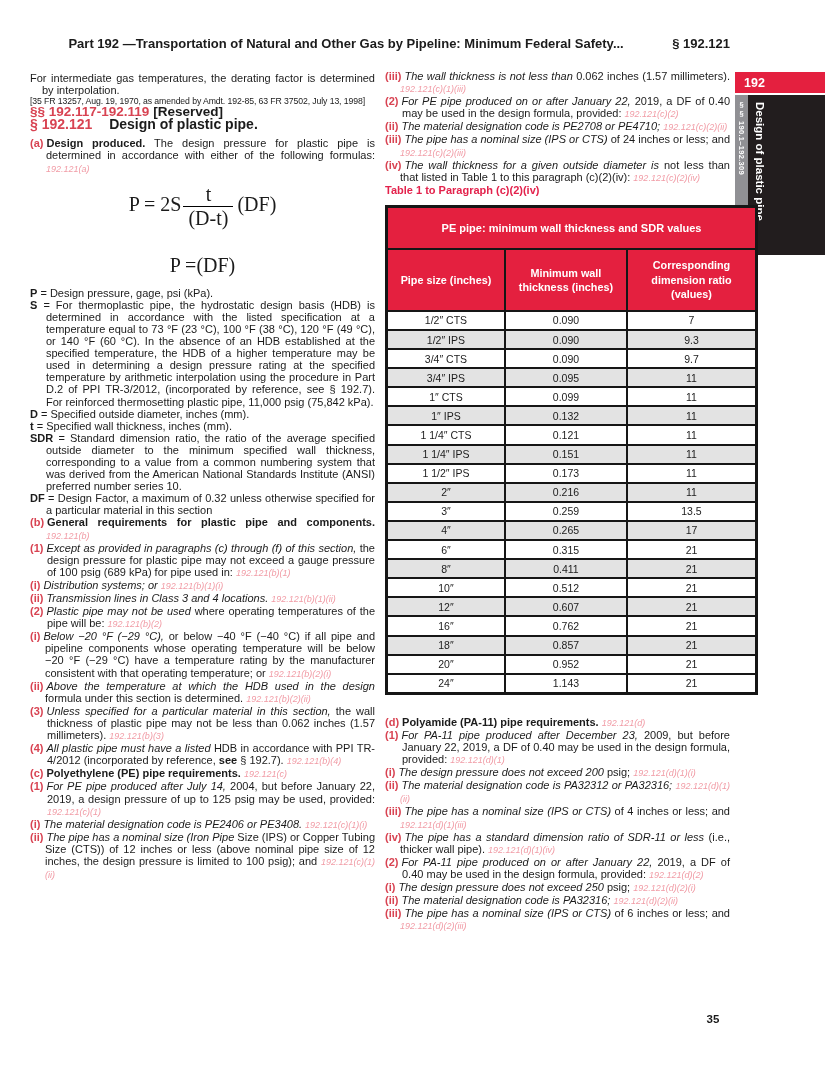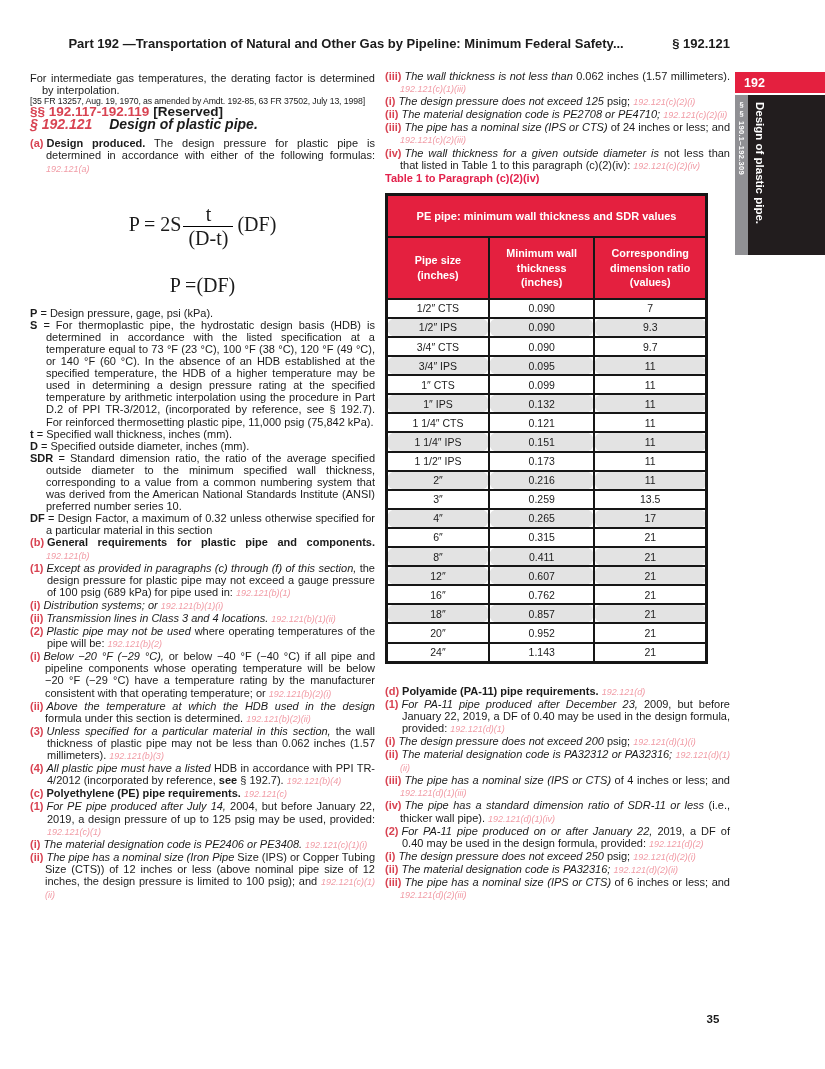--- a/index.html
+++ b/index.html
@@ -15,58 +15,58 @@
   
   .col{position:absolute;width:345px;font-size:11px;line-height:12.1px;text-align:justify;}
   .col-left{left:30px;top:72px;}
   .col-right{left:385px;top:70px;}
   .col p{margin:0;}
 
   .intro{padding-left:12px;text-indent:-12px;}
   .note{margin-top:8px;font-size:8.7px;line-height:10px;letter-spacing:-0.1px;text-align:left;}
 
   .h-reserved{margin-top:27px;font-size:13.5px;font-weight:bold;text-align:left;}
-  .h-section{margin-top:22px;font-size:14px;font-weight:bold;text-align:left;font-style:italic;}
+  .h-section{margin-top:22px;font-size:14px;font-weight:bold;text-align:left;}
   .red{color:#d84352;}
   .h-section .red{margin-right:13px;}
   .para-a{margin-top:7px;}
 
   
   .lv0{padding-left:16px;text-indent:-16px;}
   .lv1{margin-left:15px;padding-left:17px;text-indent:-17px;}
   .lv2{margin-left:33px;padding-left:15px;text-indent:-15px;}
 
   .rnum{color:#d84352;font-weight:bold;margin-right:3px;}
   .bld{font-weight:bold;}
   .ital{font-style:italic;}
   .cite{color:#f19ca6;font-style:italic;font-size:9px;}
 
   
   .formula{font-family:"Liberation Serif", serif;font-size:20px;text-align:center;
-           margin-top:28px;line-height:1.15;}
+           margin-top:8px;line-height:1.15;}
   .formula2{margin-top:24px;}
   .frac{display:inline-block;vertical-align:middle;text-align:center;margin:0 4px 0 2px;}
   .fnum{display:block;border-bottom:1.6px solid #000;padding:0 7px;}
   .fden{display:block;padding:0 5px;}
 
   
   .defs{margin-top:10px;}
   .def{margin-left:32px;padding-left:16px;text-indent:-16px;}
 
   
   .table-caption{margin-top:23px;font-size:11px;font-weight:bold;color:#e3224c;text-align:left;}
-  table.pipe-table{margin-top:9px;border-collapse:collapse;width:323px;border:3px solid #161616;
+  table.pipe-table{margin-top:9px;border-collapse:collapse;width:373px;border:3px solid #161616;
                    table-layout:fixed;}
   .pipe-table th,.pipe-table td{border:2px solid #161616;}
   .pipe-table .band th{background:#e4203f;color:#fff;font-size:11px;font-weight:bold;
                        text-align:center;padding:13px 26px;line-height:1.3;}
   .pipe-table .cols th{background:#e4203f;color:#fff;font-size:10.8px;font-weight:bold;
                        text-align:center;padding:8px 5px;line-height:1.35;}
   .pipe-table td{font-size:10.5px;text-align:center;padding:2.5px 4px;background:#fff;}
-  .pipe-table tr.alt td{background:#e3e3e3;border-radius:9px;}
+  .pipe-table tr.alt td{background:#e3e3e3;}
 
   .paras-bottom{margin-top:21px;}
 
   
   .sidebar{position:absolute;top:72px;right:0;width:100px;}
   .sidebar-red{height:21px;background:#e4203f;color:#fff;font-weight:bold;font-size:12.5px;
                display:flex;align-items:center;padding-left:9px;box-sizing:border-box;}
   .sidebar-black{margin-top:2px;height:160px;background:#221d1e;display:flex;}
   .sidebar-gray{width:13px;background:#909094;display:flex;justify-content:center;
                 padding-top:5px;box-sizing:border-box;}
@@ -121,22 +121,22 @@
       <span>P = 2S</span><span class="frac"><span class="fnum">t</span><span class="fden">(D-t)</span></span><span>(DF)</span>
     </div>
 
     <div class="formula formula2">
       <span>P =</span><span>(DF)</span>
     </div>
 
     <div class="defs">
         <p class="def"><span class="bld">P</span> <span>= Design pressure, gage, psi (kPa).</span></p>
         <p class="def"><span class="bld">S</span> <span>= For thermoplastic pipe, the hydrostatic design basis (HDB) is determined in accordance with the listed specification at a temperature equal to 73 °F (23 °C), 100 °F (38 °C), 120 °F (49 °C), or 140 °F (60 °C). In the absence of an HDB established at the specified temperature, the HDB of a higher temperature may be used in determining a design pressure rating at the specified temperature by arithmetic interpolation using the procedure in Part D.2 of PPI TR-3/2012, (incorporated by reference, see § 192.7). For reinforced thermosetting plastic pipe, 11,000 psig (75,842 kPa).</span></p>
+        <p class="def"><span class="bld">D</span> <span>= Specified outside diameter, inches (mm).</span></p>
         <p class="def"><span class="bld">t</span> <span>= Specified wall thickness, inches (mm).</span></p>
-        <p class="def"><span class="bld">D</span> <span>= Specified outside diameter, inches (mm).</span></p>
         <p class="def"><span class="bld">SDR</span> <span>= Standard dimension ratio, the ratio of the average specified outside diameter to the minimum specified wall thickness, corresponding to a value from a common numbering system that was derived from the American National Standards Institute (ANSI) preferred number series 10.</span></p>
         <p class="def"><span class="bld">DF</span> <span>= Design Factor, a maximum of 0.32 unless otherwise specified for a particular material in this section</span></p>
       </div>
 
     <div>
         <p class="para lv0"><span class="rnum">(b)</span><span class="bld">General requirements for plastic pipe and components. </span><span class="cite">192.121(b)</span></p>
         <p class="para lv1"><span class="rnum">(1)</span><span class="ital">Except as provided in paragraphs (c) through (f) of this section,</span><span class="pln"> the design pressure for plastic pipe may not exceed a gauge pressure of 100 psig (689 kPa) for pipe used in: </span><span class="cite">192.121(b)(1)</span></p>
         <p class="para lv2"><span class="rnum">(i)</span><span class="ital">Distribution systems; or </span><span class="cite">192.121(b)(1)(i)</span></p>
         <p class="para lv2"><span class="rnum">(ii)</span><span class="ital">Transmission lines in Class 3 and 4 locations. </span><span class="cite">192.121(b)(1)(ii)</span></p>
         <p class="para lv1"><span class="rnum">(2)</span><span class="ital">Plastic pipe may not be used</span><span class="pln"> where operating temperatures of the pipe will be: </span><span class="cite">192.121(b)(2)</span></p>
@@ -147,21 +147,21 @@
         <p class="para lv0"><span class="rnum">(c)</span><span class="bld">Polyethylene (PE) pipe requirements. </span><span class="cite">192.121(c)</span></p>
         <p class="para lv1"><span class="rnum">(1)</span><span class="ital">For PE pipe produced after July 14,</span><span class="pln"> 2004, but before January 22, 2019, a design pressure of up to 125 psig may be used, provided: </span><span class="cite">192.121(c)(1)</span></p>
         <p class="para lv2"><span class="rnum">(i)</span><span class="ital">The material designation code is PE2406 or PE3408. </span><span class="cite">192.121(c)(1)(i)</span></p>
         <p class="para lv2"><span class="rnum">(ii)</span><span class="ital">The pipe has a nominal size (Iron Pipe</span><span class="pln"> Size (IPS) or Copper Tubing Size (CTS)) of 12 inches or less (above nominal pipe size of 12 inches, the design pressure is limited to 100 psig); and </span><span class="cite">192.121(c)(1)(ii)</span></p>
       </div>
   </div>
 
   <div class="col col-right">
     <div>
         <p class="para lv2"><span class="rnum">(iii)</span><span class="ital">The wall thickness is not less than</span><span class="pln"> 0.062 inches (1.57 millimeters). </span><span class="cite">192.121(c)(1)(iii)</span></p>
-        <p class="para lv2"><span class="rnum">(i)</span><span class="ital">The design pressure does not exceed 125</span><span class="pln"> psig; </span><span class="cite">192.121(c)(2)(i)</span></p>
+        <p class="para lv1"><span class="rnum">(2)</span><span class="ital">For PE pipe produced on or after January 22,</span><span class="pln"> 2019, a DF of 0.40 may be used in the design formula, provided: </span><span class="cite">192.121(c)(2)</span></p>
         <p class="para lv2"><span class="rnum">(ii)</span><span class="ital">The material designation code is PE2708 or PE4710; </span><span class="cite">192.121(c)(2)(ii)</span></p>
         <p class="para lv2"><span class="rnum">(iii)</span><span class="ital">The pipe has a nominal size (IPS or CTS)</span><span class="pln"> of 24 inches or less; and </span><span class="cite">192.121(c)(2)(iii)</span></p>
         <p class="para lv2"><span class="rnum">(iv)</span><span class="ital">The wall thickness for a given outside diameter is</span><span class="pln"> not less than that listed in Table 1 to this paragraph (c)(2)(iv): </span><span class="cite">192.121(c)(2)(iv)</span></p>
       </div>
 
     <p class="table-caption">Table 1 to Paragraph (c)(2)(iv)</p>
 
     <table class="pipe-table">
       <colgroup>
           <col style="width:32%">
@@ -242,20 +242,25 @@
           <tr>
             <td>6″</td>
             <td>0.315</td>
             <td>21</td>
           </tr>
           <tr class="alt">
             <td>8″</td>
             <td>0.411</td>
             <td>21</td>
           </tr>
+          <tr>
+            <td>10″</td>
+            <td>0.512</td>
+            <td>21</td>
+          </tr>
           <tr class="alt">
             <td>12″</td>
             <td>0.607</td>
             <td>21</td>
           </tr>
           <tr>
             <td>16″</td>
             <td>0.762</td>
             <td>21</td>
           </tr>

